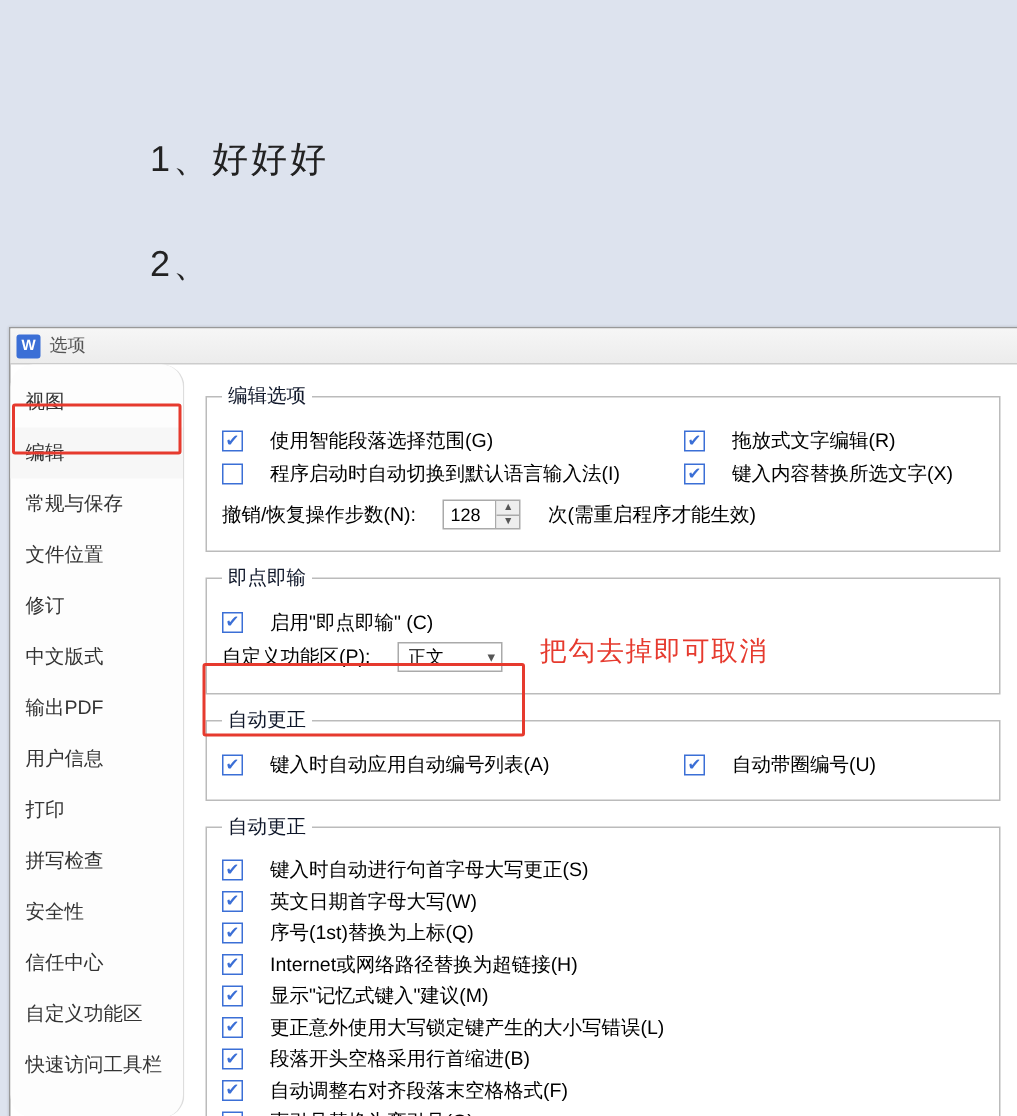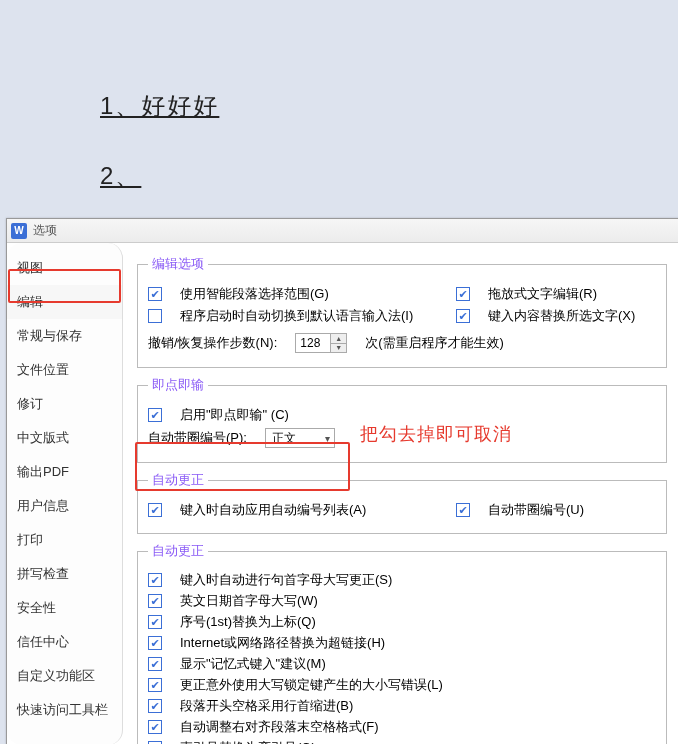--- a/index.html
+++ b/index.html
@@ -14,21 +14,21 @@
 }
 .doc-area {
   position: absolute;
   top: 0; left: 0; right: 0;
   height: 220px;
   padding: 90px 0 0 100px;
   font-size: 24px;
   color: #222;
   letter-spacing: 2px;
 }
-.doc-line { margin-bottom: 38px; text-decoration: underline; }
+.doc-line { margin-bottom: 38px; }
 .dialog {
   position: absolute;
   top: 218px;
   left: 6px;
   right: -2px;
   bottom: -2px;
   background: #fff;
   border: 1px solid #999;
   box-shadow: 0 0 2px rgba(0,0,0,0.2);
 }
@@ -81,21 +81,21 @@
   overflow: hidden;
 }
 fieldset {
   border: 1px solid #bbb;
   margin-bottom: 8px;
   padding: 8px 10px 10px 10px;
   position: relative;
 }
 legend {
   font-size: 13px;
-  color: #8b5cf6;
+  color: #0f172a;
   padding: 0 4px;
   font-family: Liberation Serif, serif;
 }
 .row {
   display: flex;
   align-items: center;
   gap: 18px;
   margin: 4px 0;
   font-size: 13px;
 }
@@ -254,21 +254,21 @@
         </div>
       </fieldset>
 
       <fieldset>
         <legend>即点即输</legend>
         <div class="row">
           <span class="checkbox checked"></span>
           <label>启用"即点即输" (C)</label>
         </div>
         <div class="row">
-          <label>自动带圈编号(P):</label>
+          <label>自定义功能区(P):</label>
           <span class="select">
             <span>正文</span>
           </span>
         </div>
       </fieldset>
 
       <fieldset>
         <legend>自动更正</legend>
         <div class="two-col">
           <div class="col">

